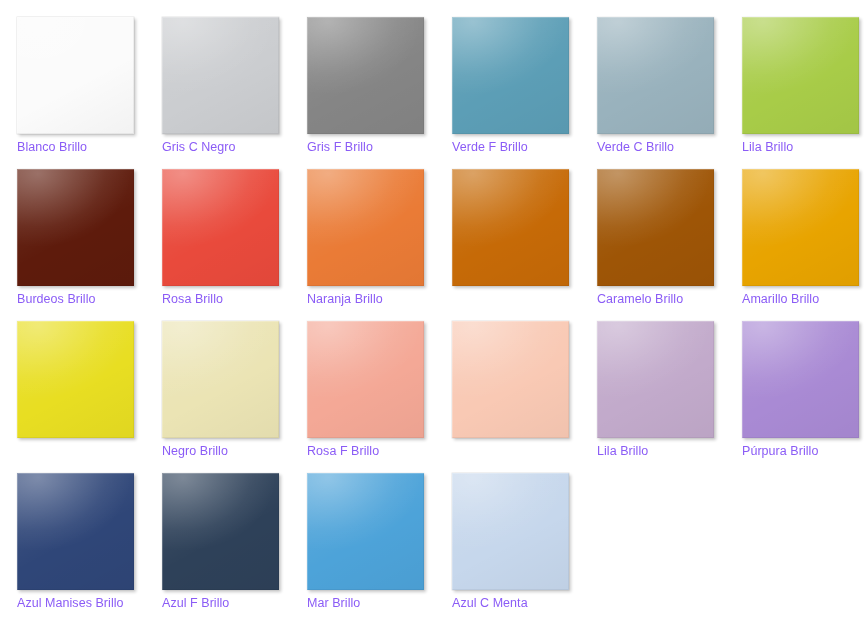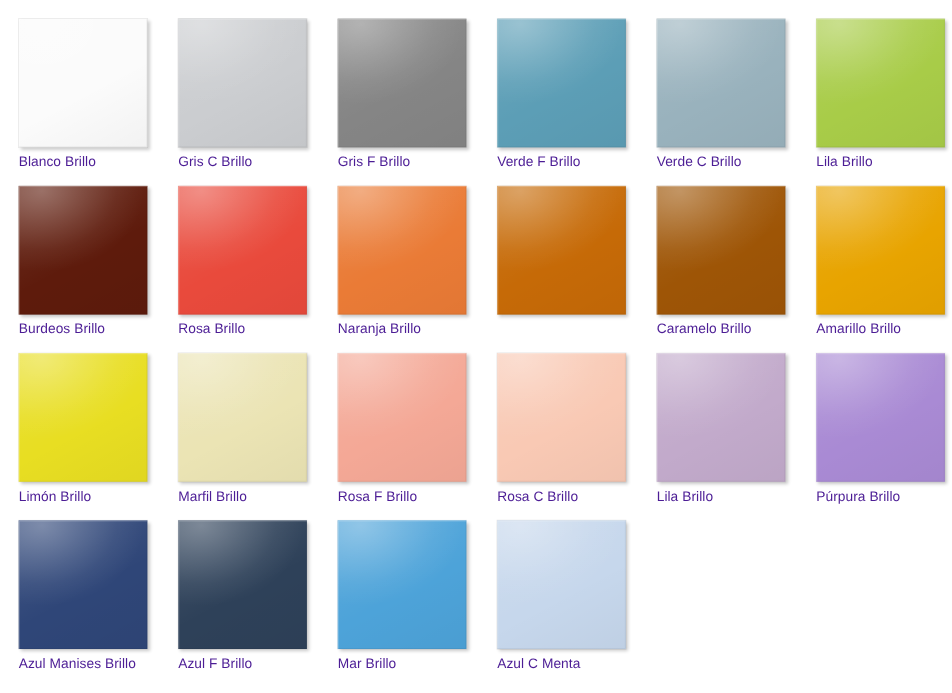--- a/index.html
+++ b/index.html
@@ -89,42 +89,42 @@
       0 0 0 0.5px rgba(0, 0, 0, 0.10);
   }
 
   .swatch-label {
     position: absolute;
     left: 0;
     top: 122px;
     width: 140px;
     font-size: 12.5px;
     line-height: 16px;
-    color: #4c1d95;
+    color: #8b5cf6;
     letter-spacing: 0.05px;
     white-space: nowrap;
   }
 </style>
 </head>
 <body>
 
 <div class="swatch-grid">
     <div class="swatch-cell">
       <div class="tile is-pale" style="background-color: rgb(251, 251, 251);">
         <div class="gloss"></div>
         <div class="edge"></div>
       </div>
       <div class="swatch-label">Blanco Brillo</div>
     </div>
     <div class="swatch-cell">
       <div class="tile is-pale" style="background-color: rgb(203, 205, 208);">
         <div class="gloss"></div>
         <div class="edge"></div>
       </div>
-      <div class="swatch-label">Gris C Brillo</div>
+      <div class="swatch-label">Gris C Negro</div>
     </div>
     <div class="swatch-cell">
       <div class="tile" style="background-color: rgb(133, 133, 133);">
         <div class="gloss"></div>
         <div class="edge"></div>
       </div>
       <div class="swatch-label">Gris F Brillo</div>
     </div>
     <div class="swatch-cell">
       <div class="tile" style="background-color: rgb(92, 158, 182);">
@@ -186,42 +186,40 @@
         <div class="gloss"></div>
         <div class="edge"></div>
       </div>
       <div class="swatch-label">Amarillo Brillo</div>
     </div>
     <div class="swatch-cell">
       <div class="tile" style="background-color: rgb(232, 222, 34);">
         <div class="gloss"></div>
         <div class="edge"></div>
       </div>
-      <div class="swatch-label">Limón Brillo</div>
     </div>
     <div class="swatch-cell">
       <div class="tile is-pale" style="background-color: rgb(235, 228, 180);">
         <div class="gloss"></div>
         <div class="edge"></div>
       </div>
-      <div class="swatch-label">Marfil Brillo</div>
+      <div class="swatch-label">Negro Brillo</div>
     </div>
     <div class="swatch-cell">
       <div class="tile" style="background-color: rgb(244, 168, 150);">
         <div class="gloss"></div>
         <div class="edge"></div>
       </div>
       <div class="swatch-label">Rosa F Brillo</div>
     </div>
     <div class="swatch-cell">
       <div class="tile is-pale" style="background-color: rgb(249, 201, 180);">
         <div class="gloss"></div>
         <div class="edge"></div>
       </div>
-      <div class="swatch-label">Rosa C Brillo</div>
     </div>
     <div class="swatch-cell">
       <div class="tile" style="background-color: rgb(194, 170, 203);">
         <div class="gloss"></div>
         <div class="edge"></div>
       </div>
       <div class="swatch-label">Lila Brillo</div>
     </div>
     <div class="swatch-cell">
       <div class="tile" style="background-color: rgb(169, 138, 212);">

